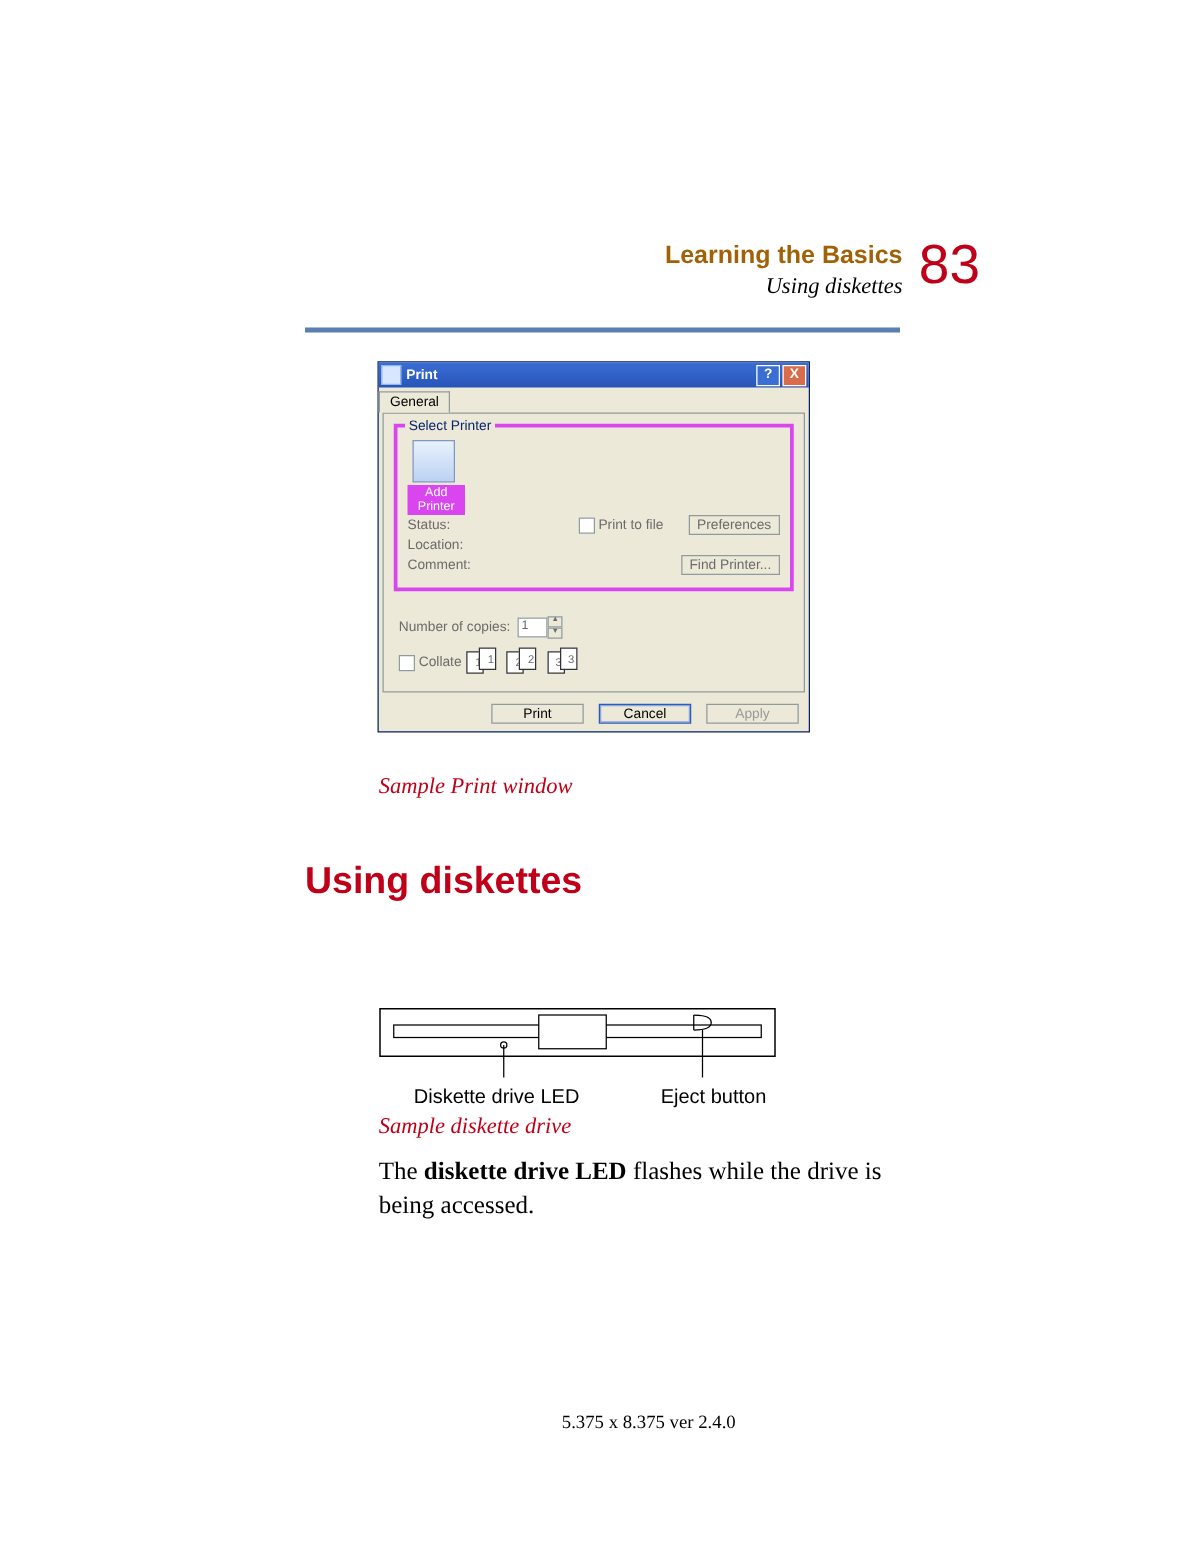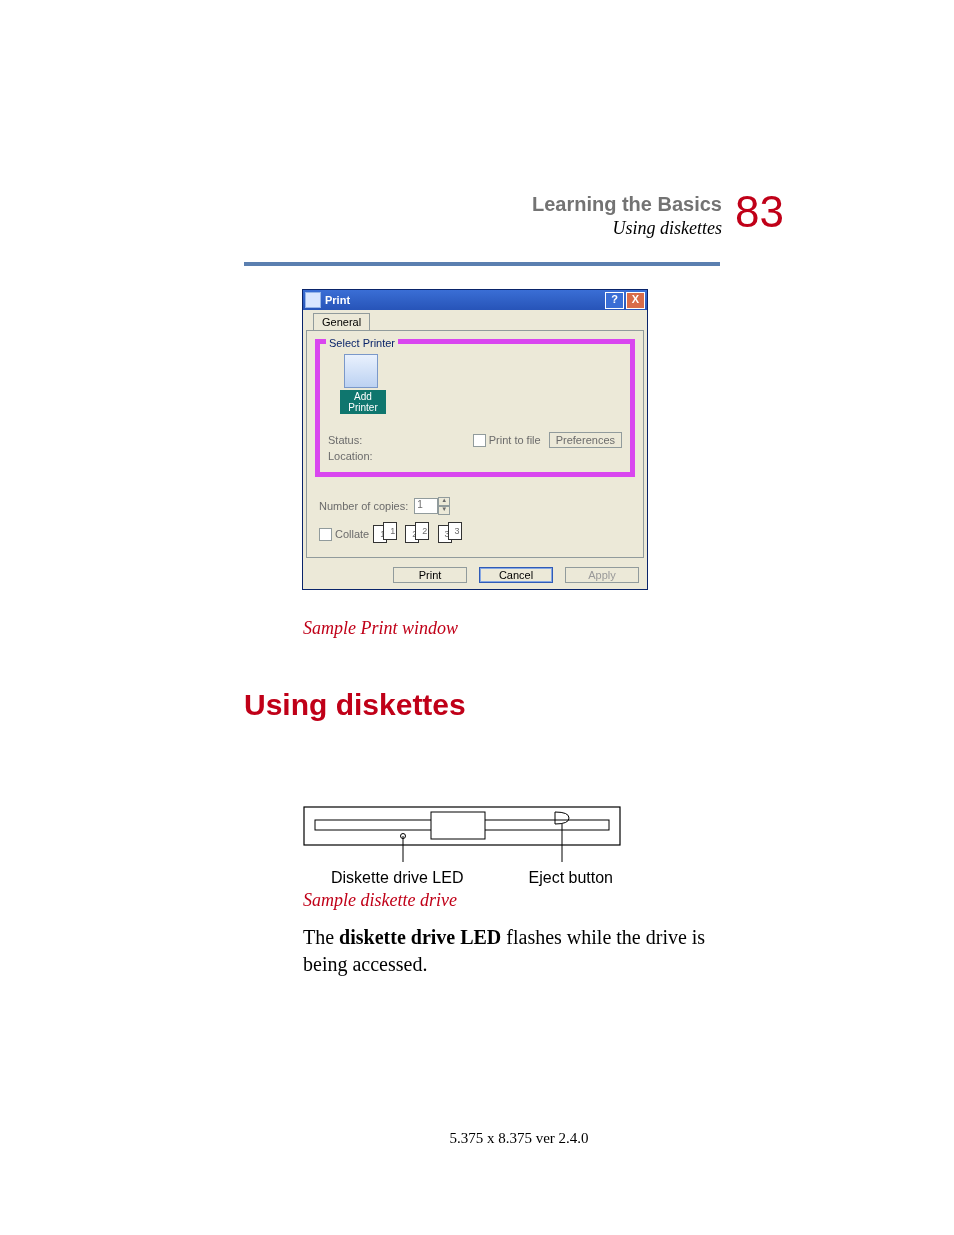--- a/index.html
+++ b/index.html
@@ -1,34 +1,34 @@
 <!DOCTYPE html>
 <html><head>
 <meta charset="utf-8">
 <style>
   html,body{margin:0;padding:0;background:#fff;font-family:"Times New Roman",Times,serif;color:#000;}
   .page{width:954px;height:1235px;position:relative;box-sizing:border-box;}
   .header-block{position:absolute;top:194px;right:232px;text-align:right;}
-  .chapter{font:700 20px/1 Arial,Helvetica,sans-serif;color:#737373;text-align:right;}
+  .chapter{font:700 20px/1 Arial,Helvetica,sans-serif;color:#a16207;text-align:right;}
   .subchap{font:italic 18px/1.2 "Times New Roman",serif;color:#000;margin-top:4px;}
   .pagenum{position:absolute;top:190px;right:232px;left:auto;width:60px;text-align:right;font:400 44px/1 Arial,Helvetica,sans-serif;color:#c00018;transform:translateX(62px);}
   .rule{position:absolute;top:262px;left:244px;width:476px;height:4px;background:#5b7fb0;}
   .dialog{position:absolute;top:289px;left:302px;width:344px;font:11px Tahoma,Arial,sans-serif;background:#ece9d8;border:1px solid #0a246a;}
   .titlebar{height:20px;background:linear-gradient(#3a6ed5,#2754b8);color:#fff;display:flex;align-items:center;padding:0 2px;}
   .tb-icon{width:14px;height:14px;background:#d9e6ff;border:1px solid #95b4e8;margin-right:4px;}
   .tb-title{font-weight:700;flex:1;}
   .tb-btn{width:17px;height:15px;border:1px solid #fff;background:#d96c4a;color:#fff;font:700 11px/13px Arial;text-align:center;margin-left:2px;}
   .tb-help{background:#3a6ed5;}
-  .tabstrip{padding:3px 3px 0 10px;}
+  .tabstrip{padding:3px 3px 0 0;}
   .tab{display:inline-block;background:#ece9d8;border:1px solid #919b9c;border-bottom:none;padding:2px 8px;font-size:11px;}
   .panel{border:1px solid #919b9c;margin:0 3px 3px 3px;padding:8px;background:#ece9d8;}
-  .group{border:5px solid #d946ef;padding:8px 8px 10px 20px;margin-bottom:8px;position:relative;}
+  .group{border:3px solid #d946ef;padding:8px 8px 10px 8px;margin-bottom:8px;position:relative;}
   .group-legend{position:absolute;top:-7px;left:6px;background:#ece9d8;padding:0 3px;color:#0a246a;font-size:11px;}
   .addp-icon{width:32px;height:32px;border:1px solid #7a98c9;background:linear-gradient(#e9f1fd,#bcd2f2);margin:2px 0 0 4px;}
-  .addp-label{display:inline-block;background:#0f766e;color:#fff;padding:1px 4px;font-size:10px;margin:2px 0 0 0;}
+  .addp-label{display:inline-block;background:#d946ef;color:#fff;padding:1px 4px;font-size:10px;margin:2px 0 0 0;}
   .row{display:flex;align-items:center;font-size:11px;color:#6b6b6b;margin:2px 0;}
   .row .lab{width:60px;}
   .row .rest{flex:1;}
   .btn{border:1px solid #919b9c;background:#ece9d8;padding:1px 6px;font-size:11px;}
   .chk{width:11px;height:11px;border:1px solid #919b9c;background:#fff;display:inline-block;vertical-align:middle;margin-right:3px;}
   .radio{width:10px;height:10px;border:1px solid #919b9c;border-radius:50%;display:inline-block;vertical-align:middle;margin-right:3px;position:relative;background:#fff;}
   .radio.sel::after{content:"";position:absolute;top:2px;left:2px;width:4px;height:4px;border-radius:50%;background:#4a6a4a;}
   .spin{display:inline-block;width:24px;height:16px;border:1px solid #919b9c;background:#fff;font-size:10px;text-align:left;padding:0 2px;box-sizing:border-box;vertical-align:middle;}
   .spinbtns{display:inline-block;vertical-align:middle;width:12px;}
   .spinbtns div{height:7px;border:1px solid #919b9c;background:#ece9d8;font-size:6px;line-height:5px;text-align:center;}
@@ -74,26 +74,31 @@
       <span class="group-legend">Select Printer</span>
       <div style="width:46px;text-align:center;">
         <div class="addp-icon"></div>
         <span class="addp-label">Add Printer</span>
       </div>
       <div style="position:absolute;bottom:8px;left:8px;right:8px;">
         <div class="row">
           <span class="lab">Status:</span>
           <span class="rest"></span>
           <span class="chk"></span>
-          <span style="margin-right:8px;">Print to file</span>
+          <span style="margin-right:20px;">Print to file</span>
           <span class="btn">Preferences</span>
         </div>
         <div class="row">
           <span class="lab">Location:</span>
           <span class="rest"></span>
+        </div>
+        <div class="row">
+          <span class="lab">Comment:</span>
+          <span class="rest"></span>
+          <span class="btn">Find Printer...</span>
         </div>
       </div>
     </div>
     <div style="display:flex;gap:8px;">
       <div style="flex:1;padding:10px 4px 4px 4px;">
         <div class="row">
           <span style="margin-right:6px;">Number of copies:</span>
           <span class="spin">1</span>
           <span class="spinbtns">
                 <div>▲</div>

